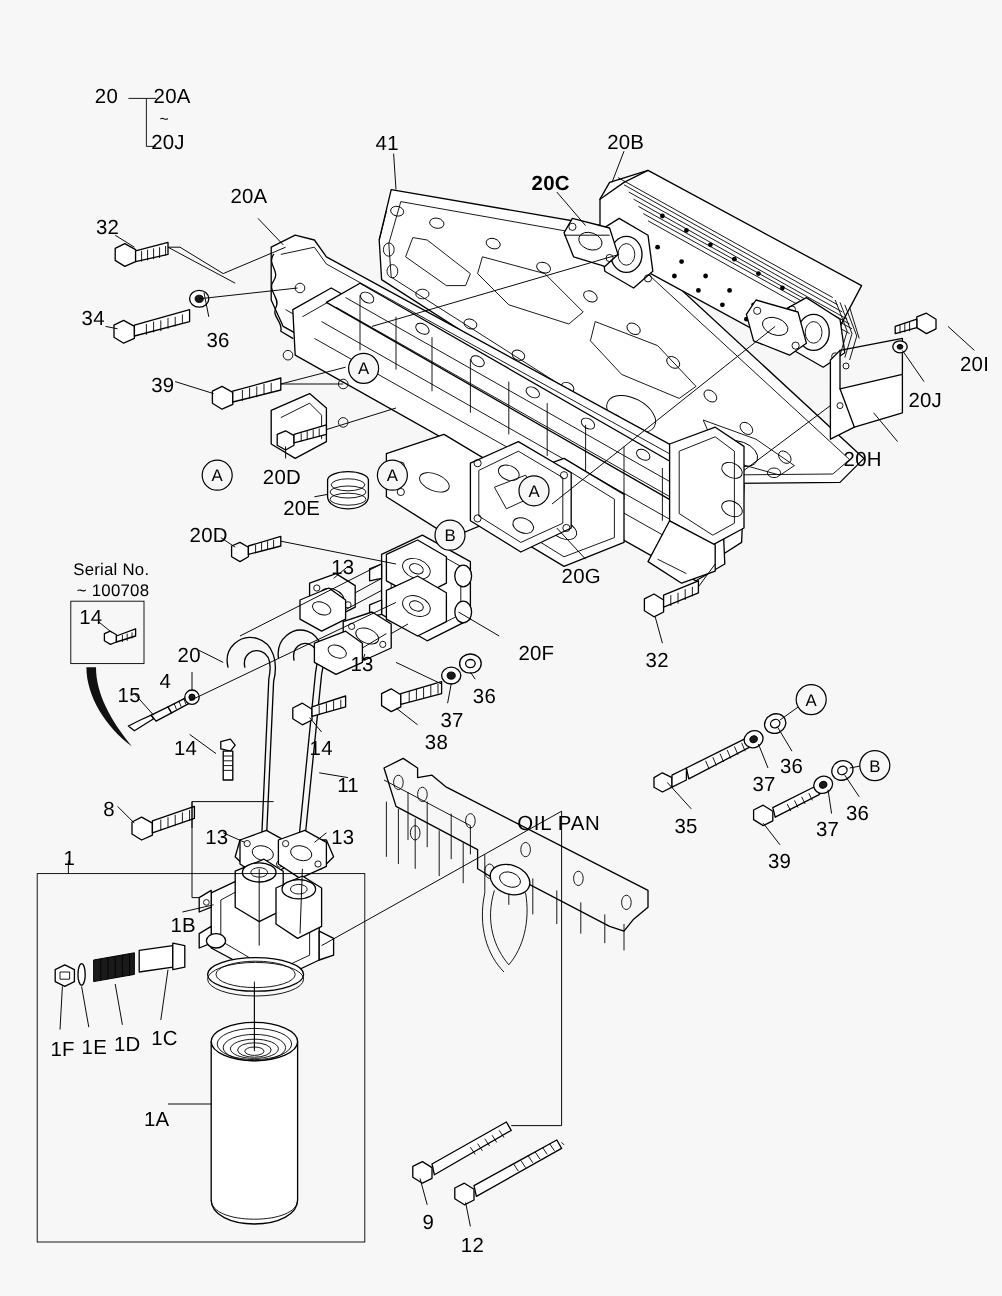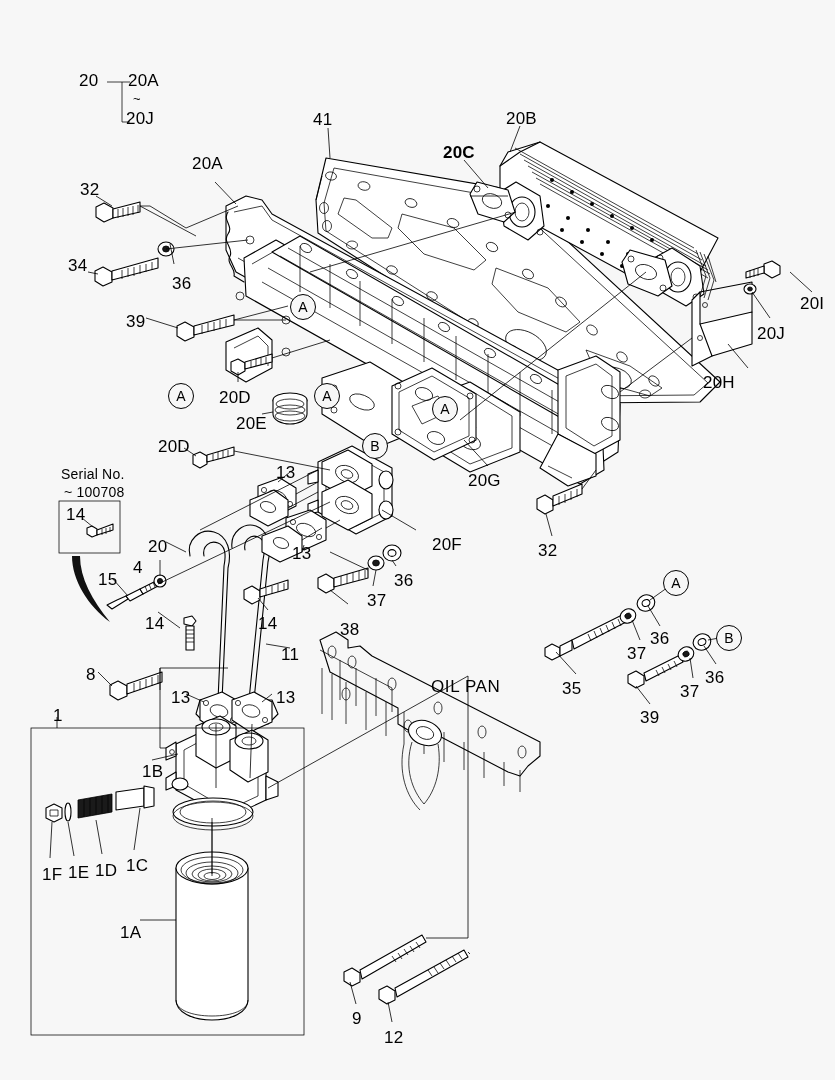--- a/index.html
+++ b/index.html
@@ -794,21 +794,21 @@
   <span class="lbl" style="left:276px; top:464px;">13</span>
   <span class="lbl" style="left:468px; top:472px;text-align:right;">20G</span>
   <span class="lbl" style="left:408px; top:536px;margin-left:24px;">20F</span>
   <span class="lbl" style="left:292px; top:545px;">13</span>
   <span class="lbl" style="left:538px; top:542px;">32</span>
   <span class="lbl" style="left:394px; top:572px;">36</span>
   <span class="lbl" style="left:133px; top:559px;">4</span>
   <span class="lbl" style="left:148px; top:538px;">20</span>
   <span class="lbl" style="left:98px;  top:571px;">15</span>
   <span class="lbl" style="left:367px; top:592px;">37</span>
-  <span class="lbl" style="left:340px; top:610px;margin-top:11px;">38</span>
+  <span class="lbl" style="left:354px; top:610px;">38</span>
   <span class="lbl" style="left:145px; top:615px;">14</span>
   <span class="lbl" style="left:258px; top:615px;">14</span>
   <span class="lbl" style="left:650px; top:630px;">36</span>
   <span class="lbl" style="left:627px; top:645px;">37</span>
   <span class="lbl" style="left:281px; top:646px;">11</span>
   <span class="lbl" style="left:705px; top:669px;">36</span>
   <span class="lbl" style="left:562px; top:680px;">35</span>
   <span class="lbl" style="left:680px; top:683px;">37</span>
   <span class="lbl" style="left:86px;  top:666px;">8</span>
   <span class="lbl" style="left:171px; top:689px;">13</span>

